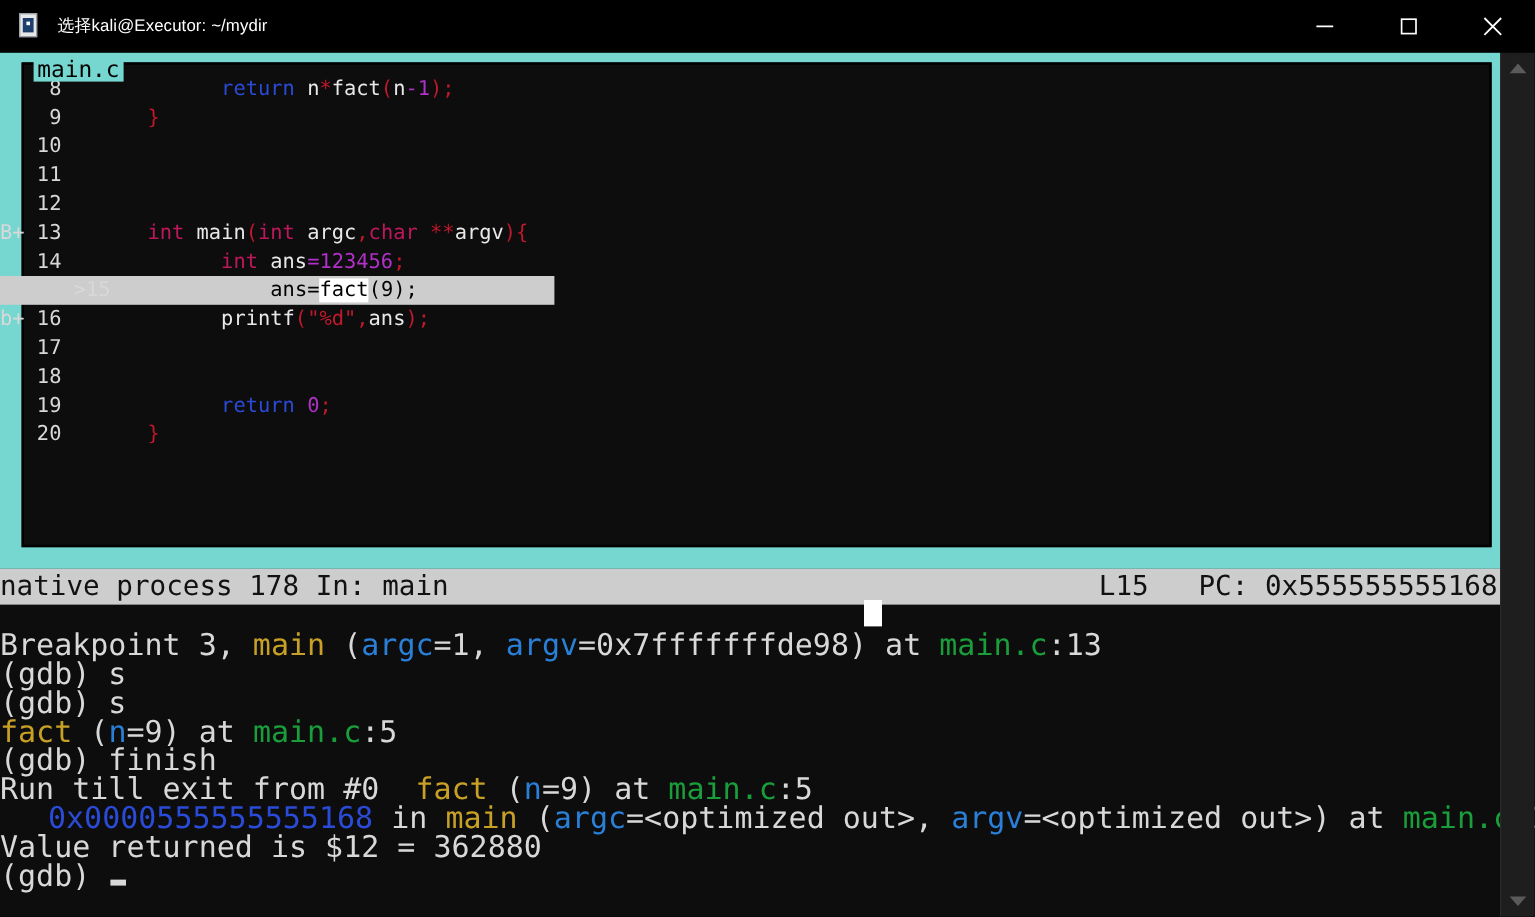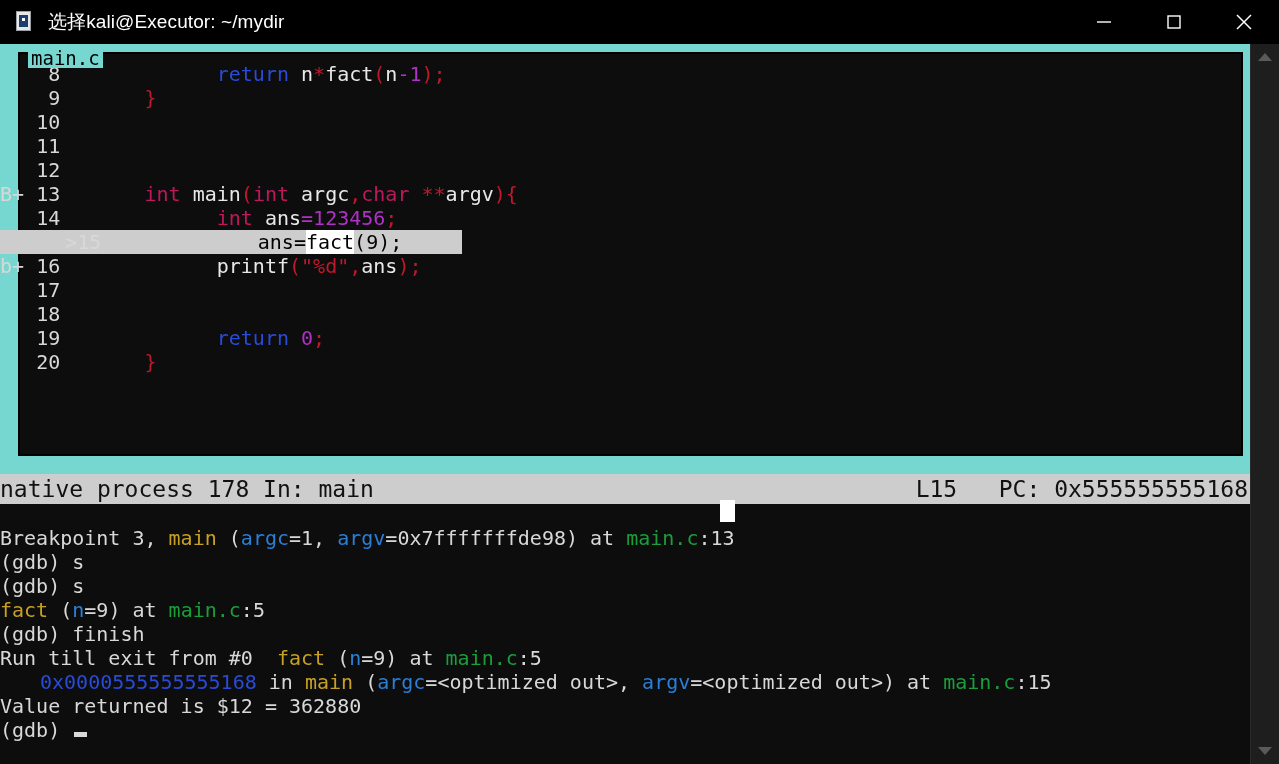--- a/index.html
+++ b/index.html
@@ -42,21 +42,21 @@
     width: 9px; height: 12px;
     background: #1c3f6e;
   }
   .title-icon .dot {
     position: absolute; left: 8px; top: 7px;
     width: 3px; height: 3px; background: #fff;
   }
   .title-text {
     color: #fff;
     font-family: "Liberation Sans", sans-serif;
-    font-size: 19px;
+    font-size: 14px;
     letter-spacing: 0.1px;
     white-space: nowrap;
   }
   .winbtns {
     position: absolute; right: 0; top: 0;
     height: 44px; display: flex;
   }
   .winbtn {
     width: 70px; height: 44px;
     display: flex; align-items: center; justify-content: center;
@@ -88,21 +88,21 @@
     line-height: 20px;
     padding: 0 3px;
     white-space: pre;
     z-index: 3;
   }
   .src {
     position: absolute;
     left: 0; top: 18px;
     width: 1030px;
     font-family: "DejaVu Sans Mono", monospace;
-    font-size: 20px;
+    font-size: 17px;
     line-height: 24px;
     white-space: pre;
     z-index: 2;
   }
   .srcline {
     height: 24px;
     display: block;
     white-space: pre;
     color: #d8d8d8;
   }
@@ -143,21 +143,21 @@
   .status-left  { position: absolute; left: 0px; top: 0; }
   .status-right { position: absolute; right: 2px; top: 0; }
 
   
   .console {
     position: absolute;
     left: 0; top: 504px;
     width: 1250px; height: 260px;
     background: #0d0d0d;
     font-family: "DejaVu Sans Mono", monospace;
-    font-size: 20px;
+    font-size: 25px;
     line-height: 24px;
     white-space: pre;
     color: #d8d8d8;
     padding-top: 22px;
     box-sizing: border-box;
   }
   .cline { height: 24px; white-space: pre; }
   .g-fn   { color: #c8a026; }   
   .g-var  { color: #2a7fd7; }   
   .g-file { color: #1a9e3c; }   

